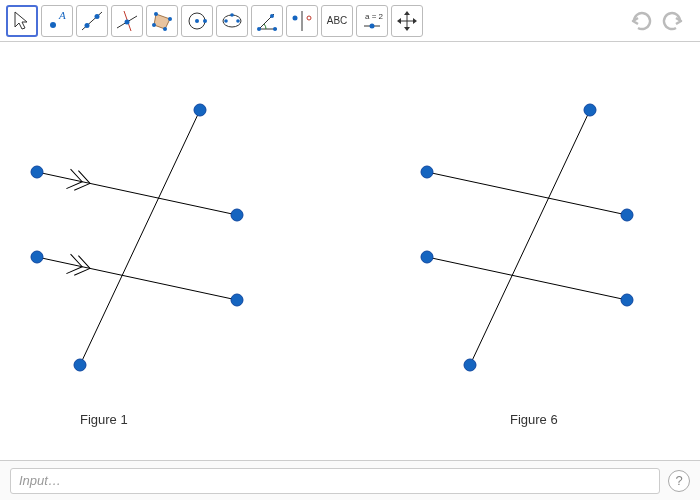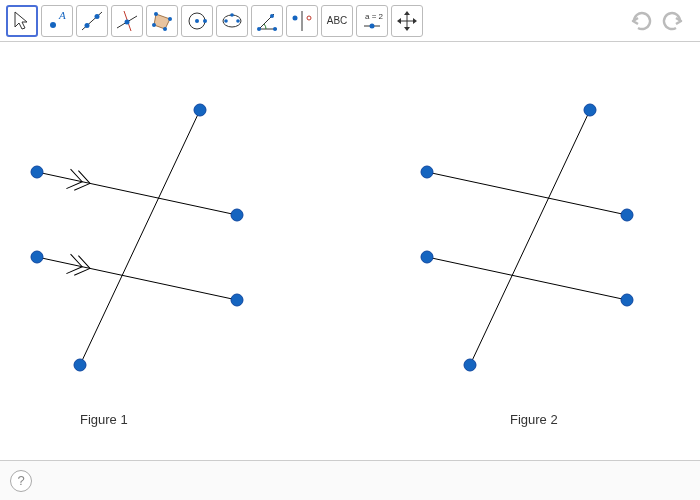--- a/index.html
+++ b/index.html
@@ -170,18 +170,19 @@
       <line x1="427" y1="130" x2="627" y2="173" class="gline"></line>
       <line x1="427" y1="215" x2="627" y2="258" class="gline"></line>
       <circle cx="590" cy="68" r="6" class="point"></circle>
       <circle cx="427" cy="130" r="6" class="point"></circle>
       <circle cx="627" cy="173" r="6" class="point"></circle>
       <circle cx="427" cy="215" r="6" class="point"></circle>
       <circle cx="627" cy="258" r="6" class="point"></circle>
       <circle cx="470" cy="323" r="6" class="point"></circle>
     </svg>
   <div class="figure-label" style="left:80px; top:370px;">Figure 1</div>
-  <div class="figure-label" style="left:510px; top:370px;">Figure 2</div>
+  <div class="figure-label" style="left:510px; top:370px;">Figure 6</div>
 </div>
 
 <div class="input-bar">
+  <input class="input-field" placeholder="Input…" style="">
   <div class="help-btn">?</div>
 </div>
 
 </body></html>

